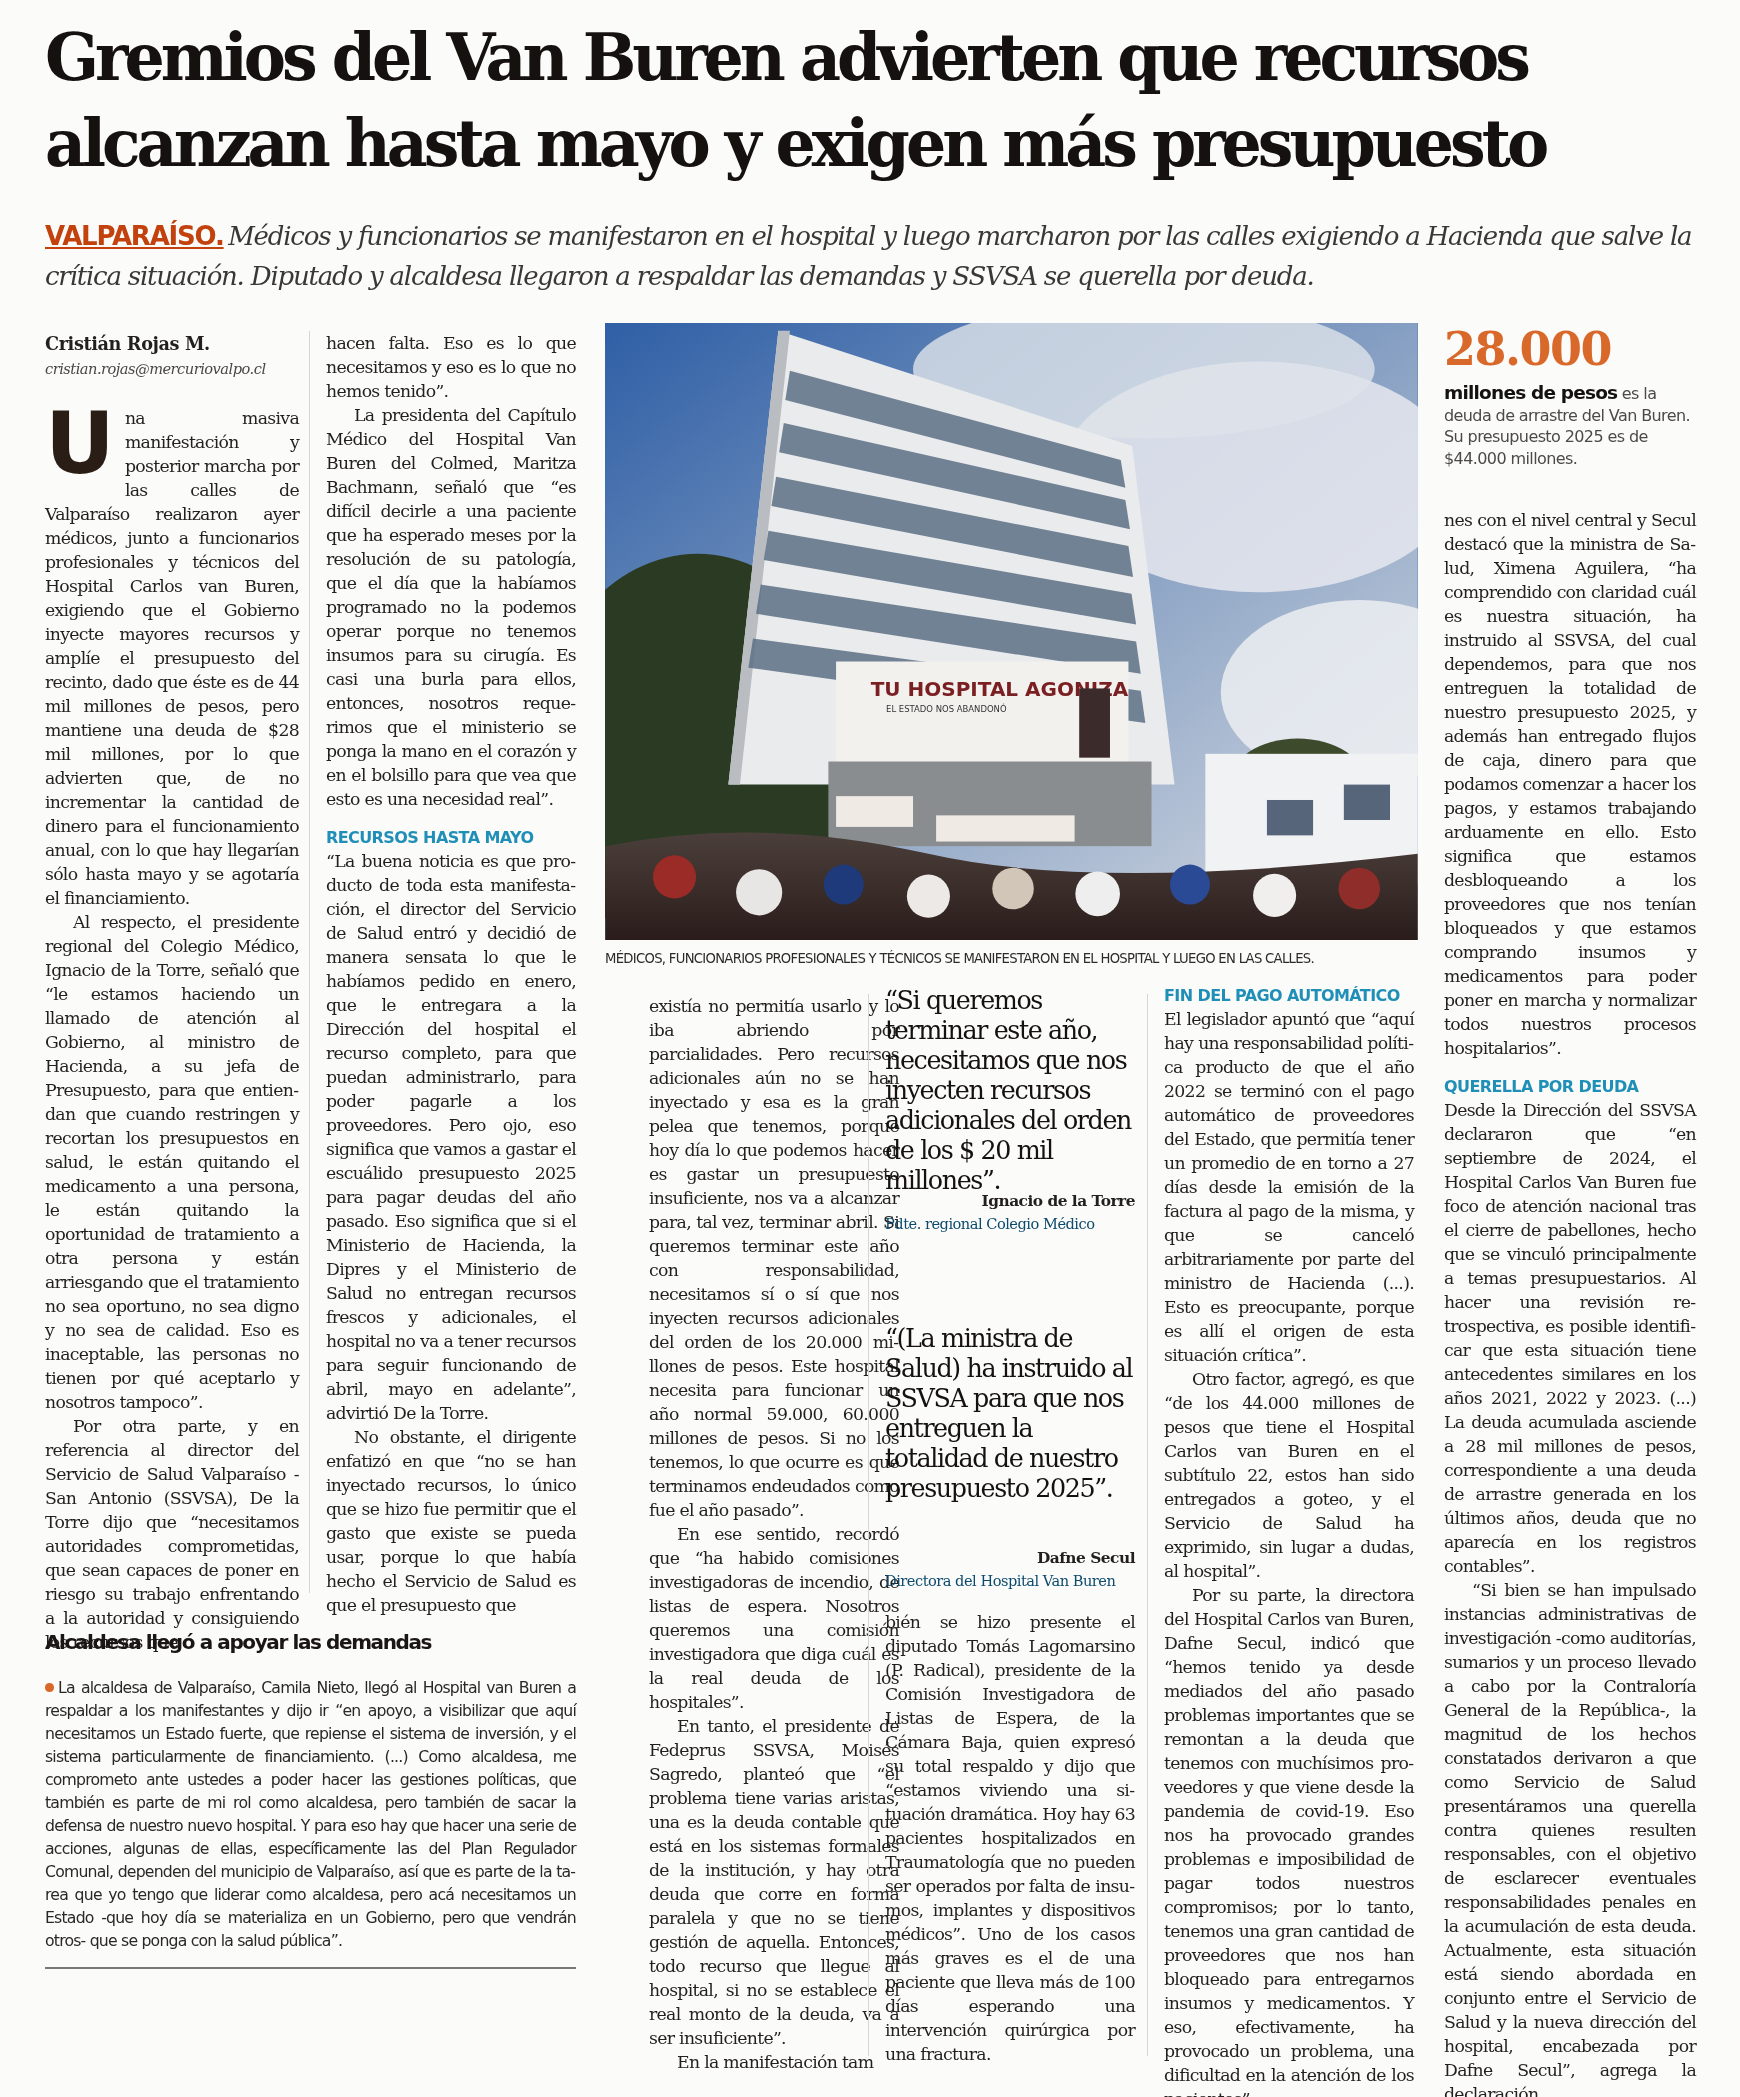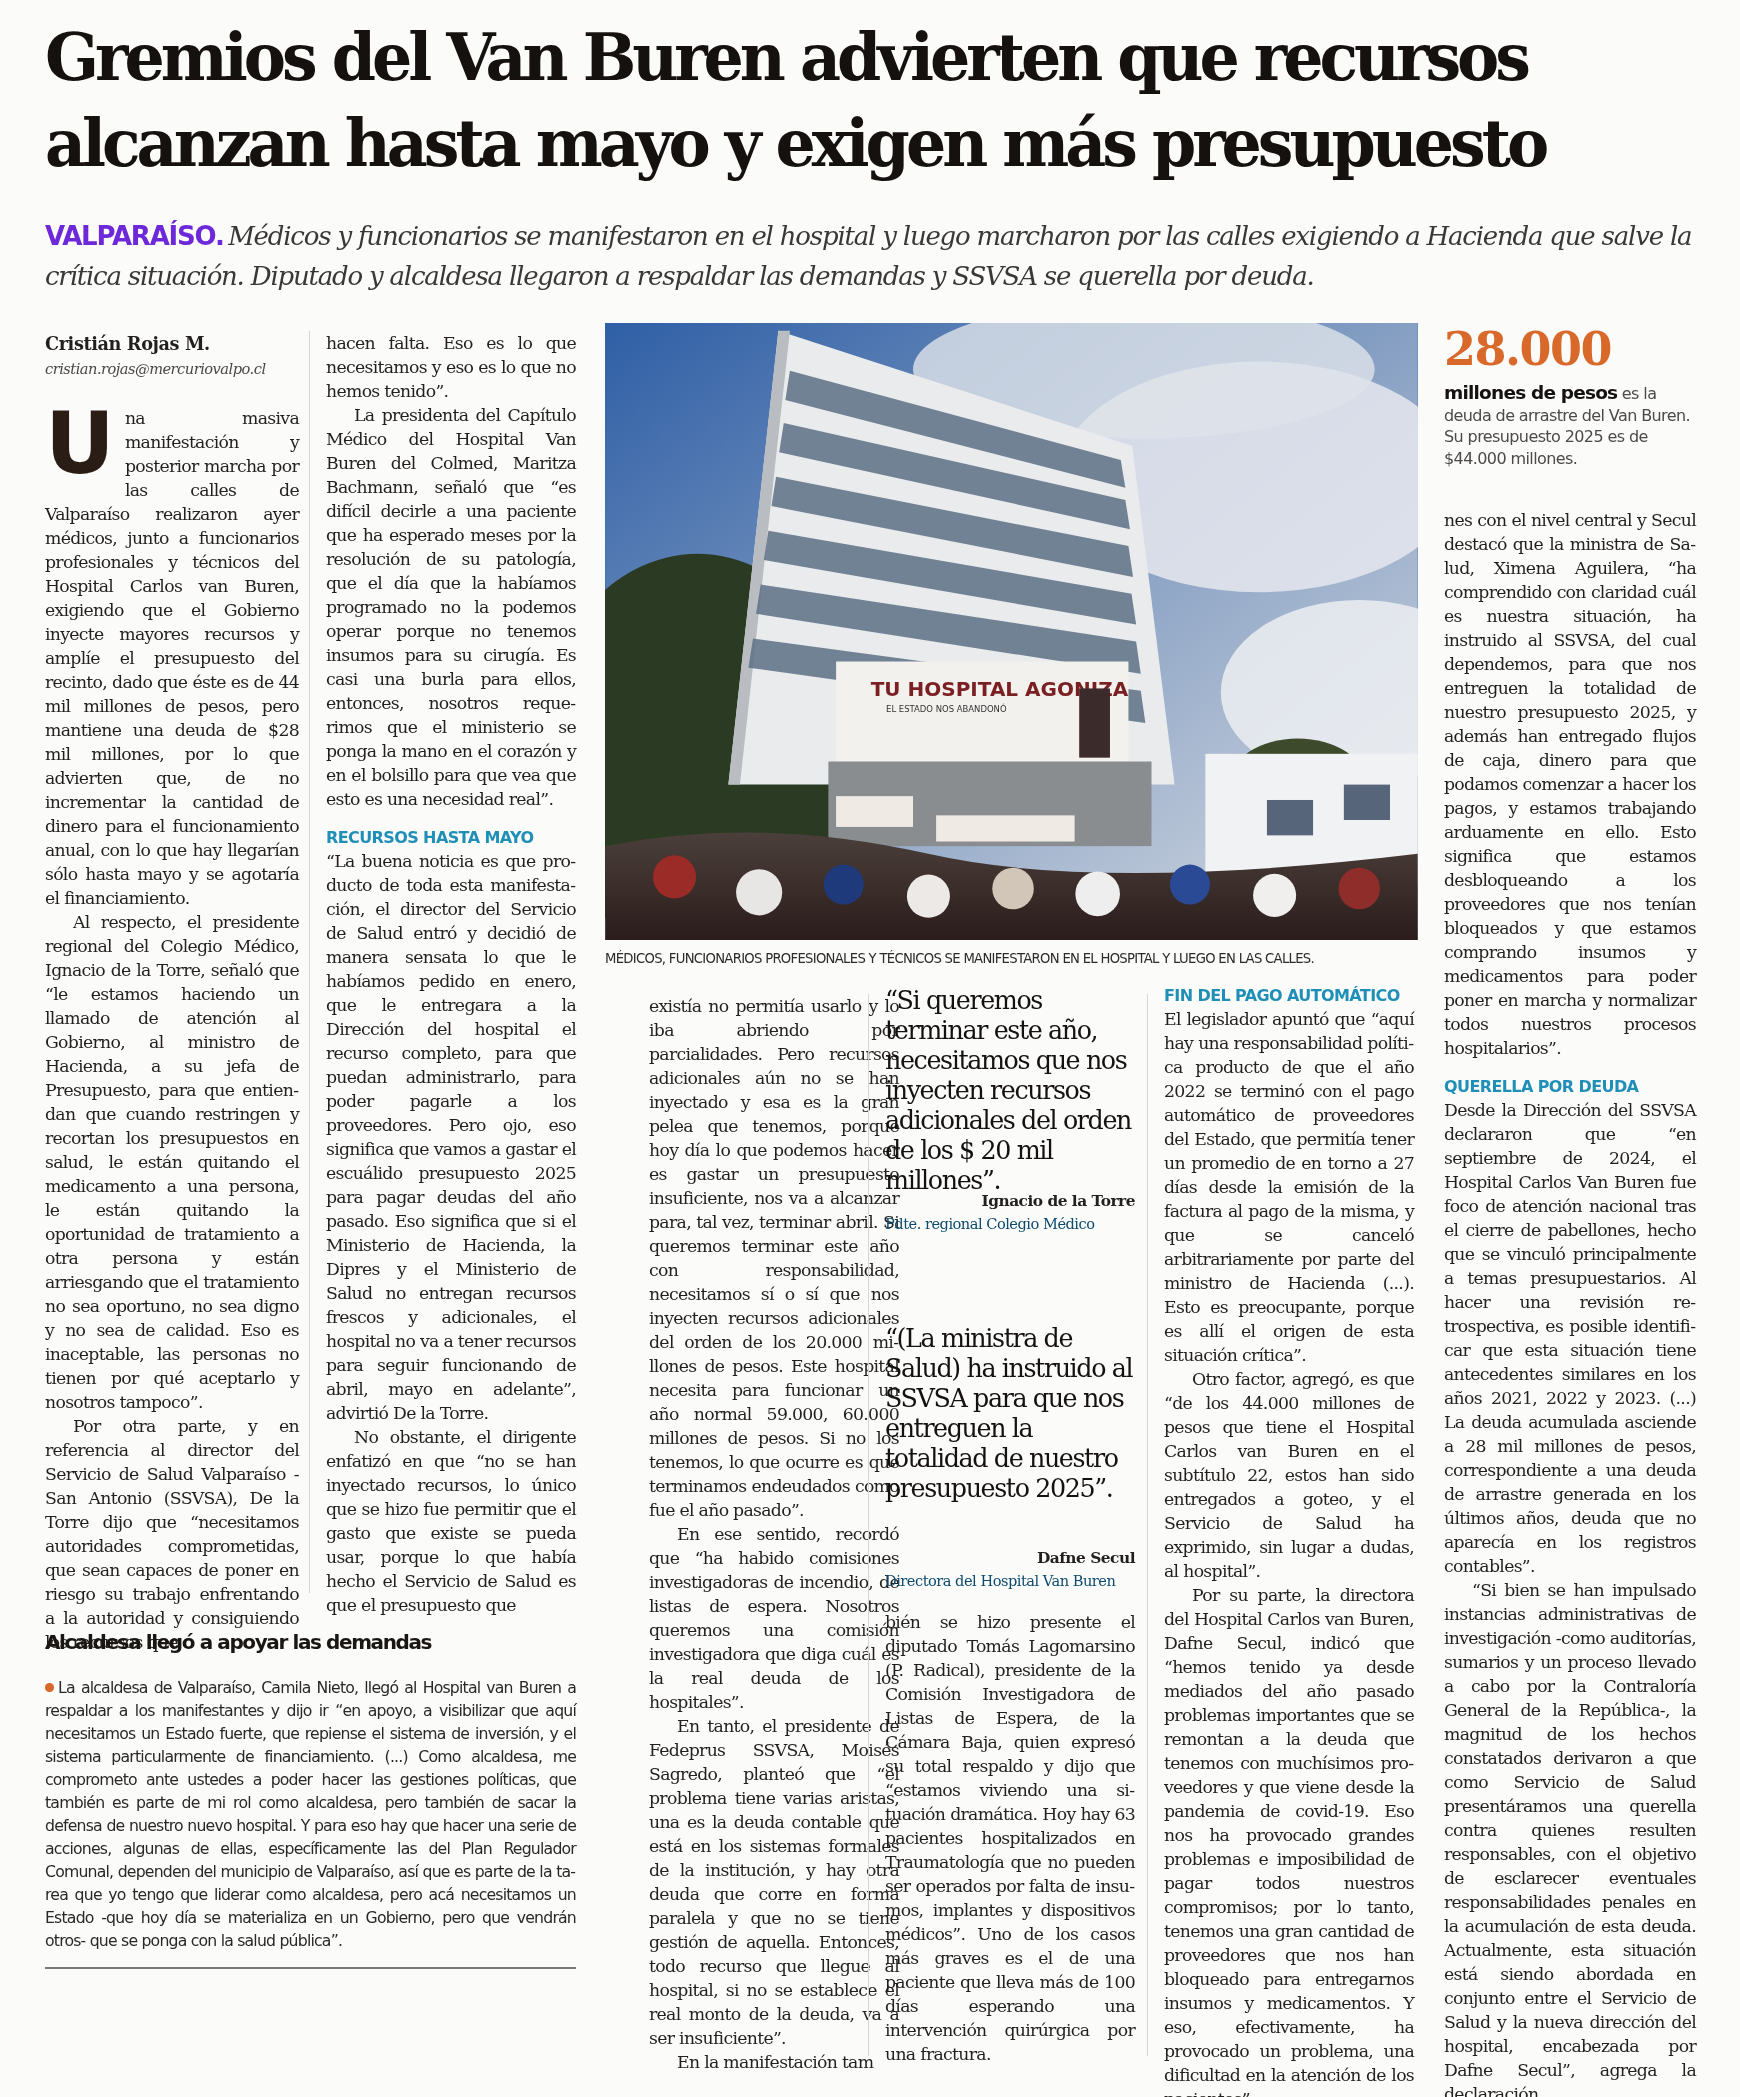--- a/index.html
+++ b/index.html
@@ -12,21 +12,21 @@
     font-size: 66px; line-height: 86px; letter-spacing: -4.2px;
     color: #15110f; transform: scaleX(0.96); transform-origin: left top;
   }
   .lead {
     position: absolute; left: 45px; top: 216px; width: 1655px;
     font-family: "DejaVu Serif", serif; font-style: italic;
     font-size: 26px; line-height: 40px; color: #3a3837; letter-spacing: -1.2px;
   }
   .lead .kicker {
     font-family: "DejaVu Sans", sans-serif; font-style: normal; font-weight: bold;
-    color: #6d28d9; letter-spacing: -1.2px; margin-right: 4.6px;
+    color: #c2410c; letter-spacing: -1.2px; margin-right: 4.6px; text-decoration: underline;
   }
 
   .col {
     position: absolute; font-family: "DejaVu Serif", serif;
     font-size: 17.3px; line-height: 24px; color: #221f1d;
     text-align: justify; hyphens: manual; letter-spacing: -0.7px;
   }
   .col p { text-indent: 28px; }
   .col p.noindent { text-indent: 0; }
   .col .subhead {

